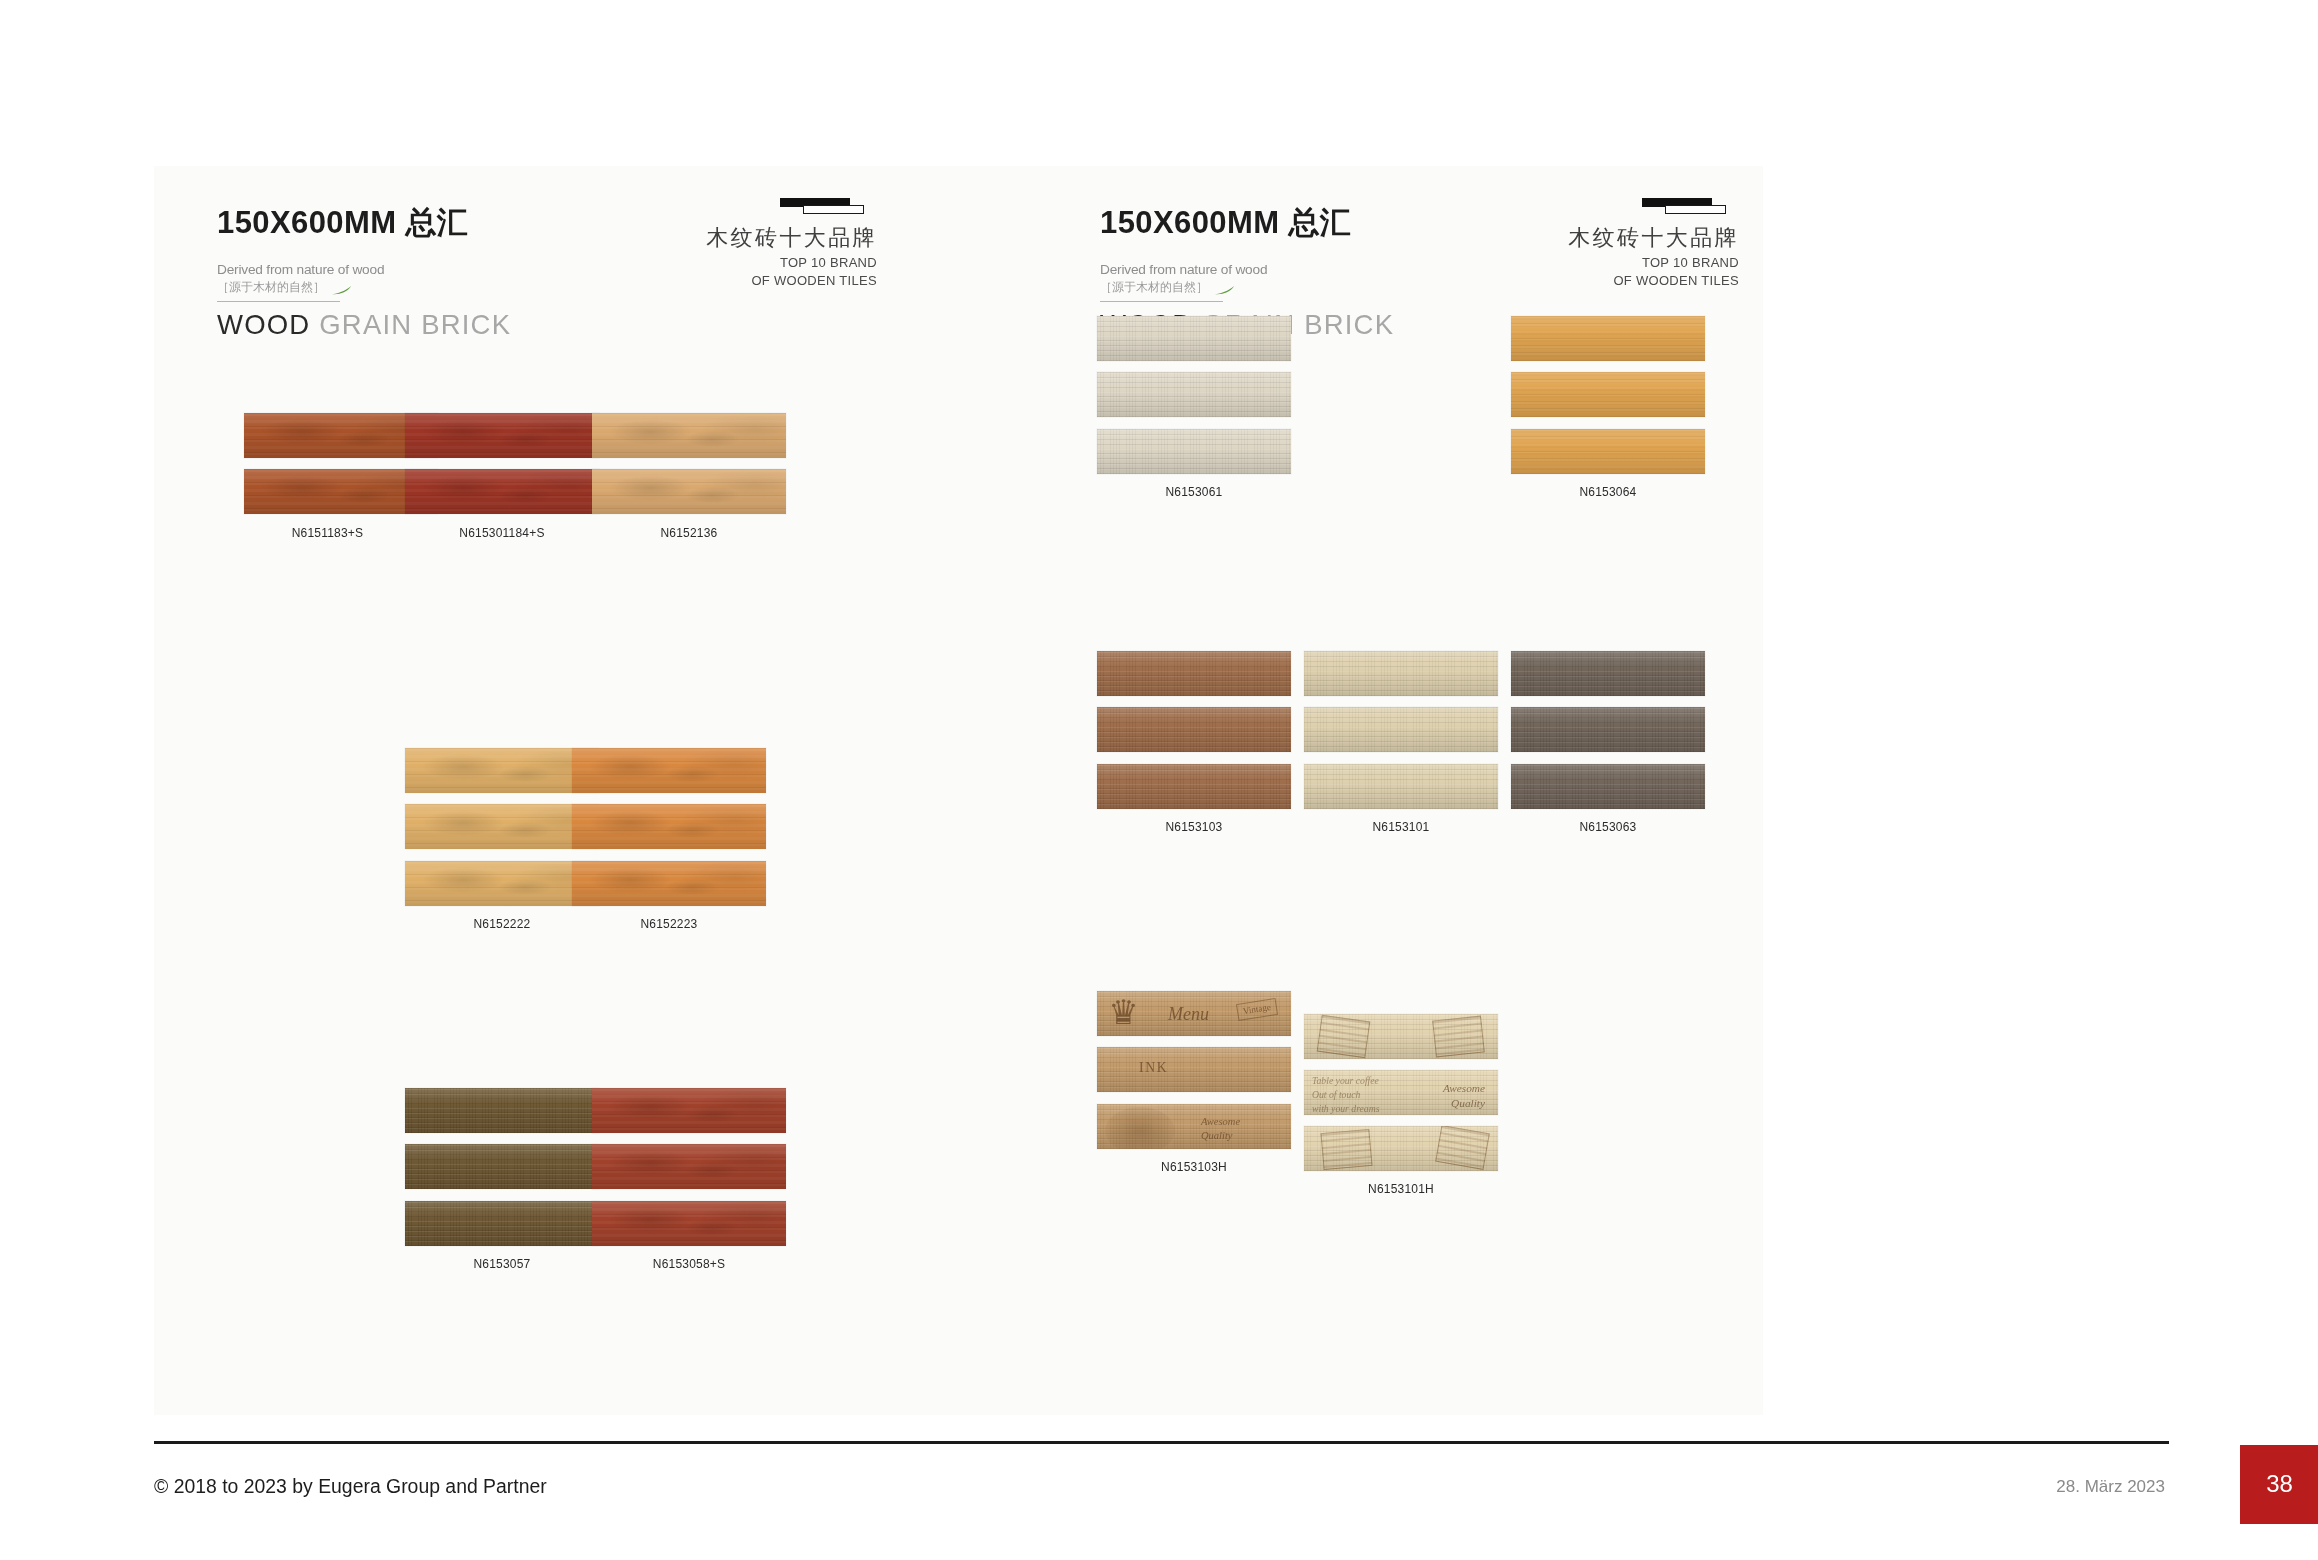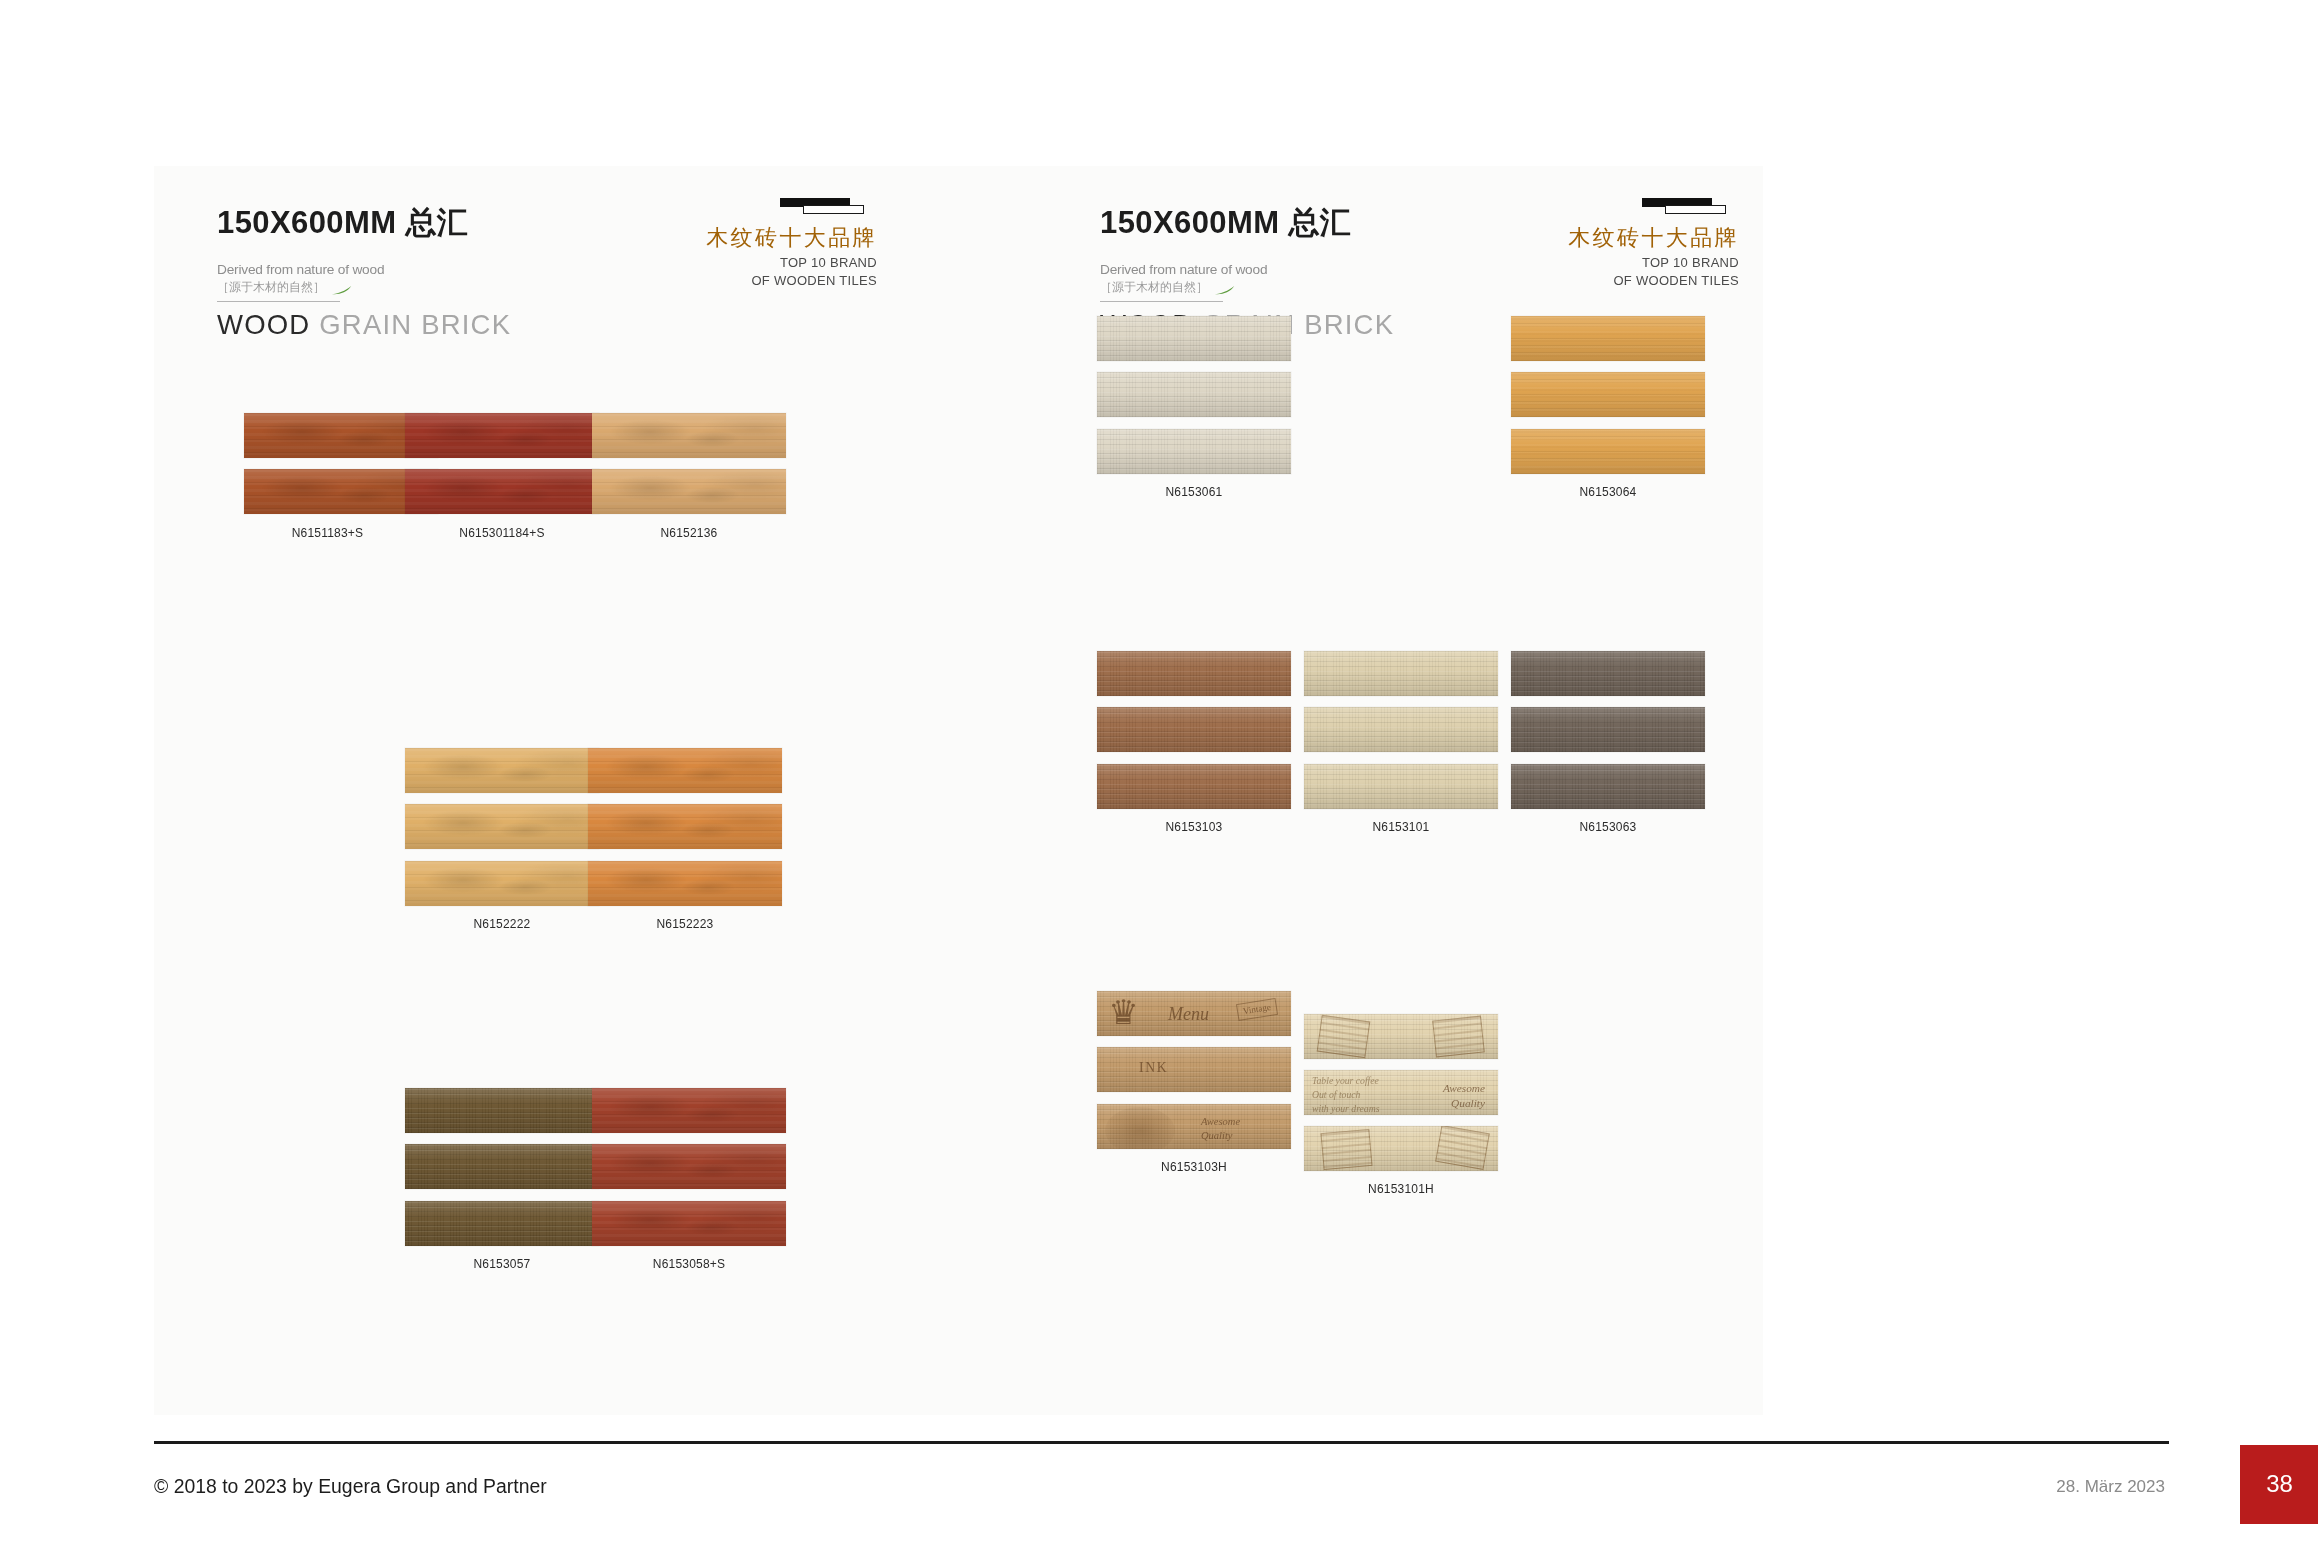--- a/index.html
+++ b/index.html
@@ -110,21 +110,21 @@
   }
   .brand-mark .bar-outline {
     position: absolute;
     left: 22.6px; top: 8px;
     width: 61px; height: 9px;
     border: 1.2px solid #1a1a1a;
     background: #fff;
   }
   .brand-cn {
     font-size: 22px;
-    color: #a16207;
+    color: #404040;
     letter-spacing: 2.4px;
     white-space: nowrap;
     line-height: 1.15;
   }
   .brand-en {
     margin-top: 4px;
     font-size: 13px;
     color: #4a4a4a;
     letter-spacing: 0.3px;
     line-height: 1.35;
@@ -375,21 +375,21 @@
                    <span class="sheen"></span>
 
                  </div>
             <div class="tile" style="width:194px;height:45px;background:#e0b068;">
                    <span class="grain knots"></span>
                    <span class="sheen"></span>
 
                  </div>
             <div class="tile-label">N6152222</div>
           </div>
-          <div class="tile-group" style="left: 434px; width: 194px;">
+          <div class="tile-group" style="left: 418px; width: 194px;">
             <div class="tile" style="width:194px;height:45px;background:#d9883f;">
                    <span class="grain knots"></span>
                    <span class="sheen"></span>
 
                  </div>
             <div class="tile" style="width:194px;height:45px;background:#d9883f;">
                    <span class="grain knots"></span>
                    <span class="sheen"></span>
 
                  </div>

